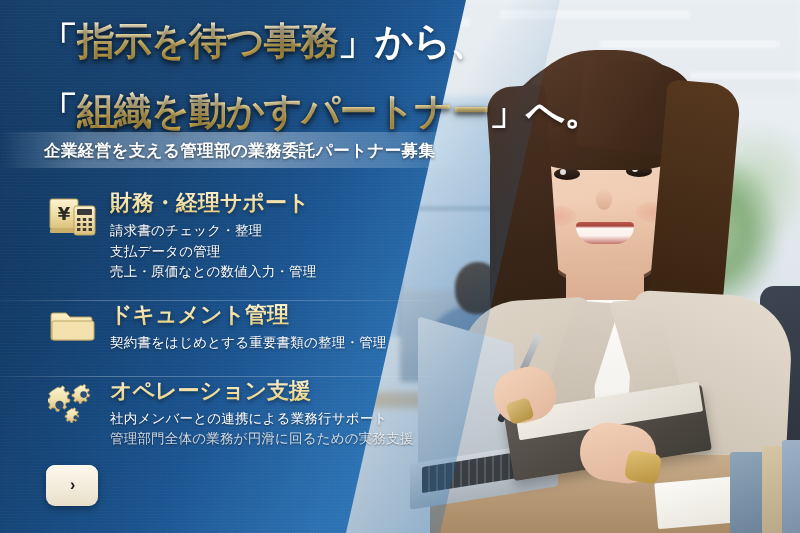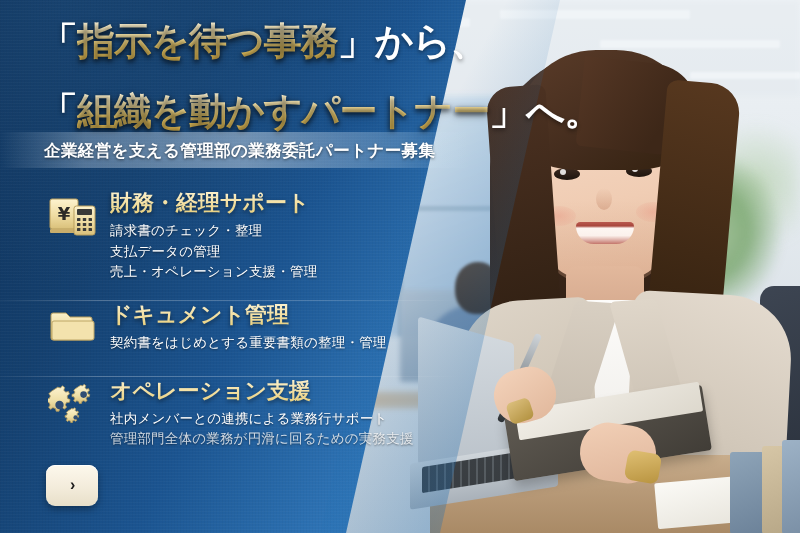--- a/index.html
+++ b/index.html
@@ -433,21 +433,21 @@
               <rect x="29" y="34" width="3.4" height="3" rx=".6"></rect>
                 <rect x="34.8" y="34" width="3.4" height="3" rx=".6"></rect>
                 <rect x="40.6" y="34" width="3.4" height="3" rx=".6"></rect>
             </g>
           </svg>
         </div>
         <div class="f-text">
           <div class="f-title">財務・経理サポート</div>
           <div class="f-line">請求書のチェック・整理</div>
           <div class="f-line">支払データの管理</div>
-          <div class="f-line">売上・オペレーション支援・管理</div>
+          <div class="f-line">売上・原価なとの数値入力・管理</div>
         </div>
       </div>
 
       <div class="feature f2">
         <div class="f-icon">
           <svg width="50" height="40" viewBox="0 0 50 40" aria-hidden="true">
             <defs>
               <linearGradient id="gold2" x1="0" y1="0" x2="0" y2="1">
                 <stop offset="0%" stop-color="#fcf1c9"></stop>
                   <stop offset="60%" stop-color="#edd99c"></stop>

